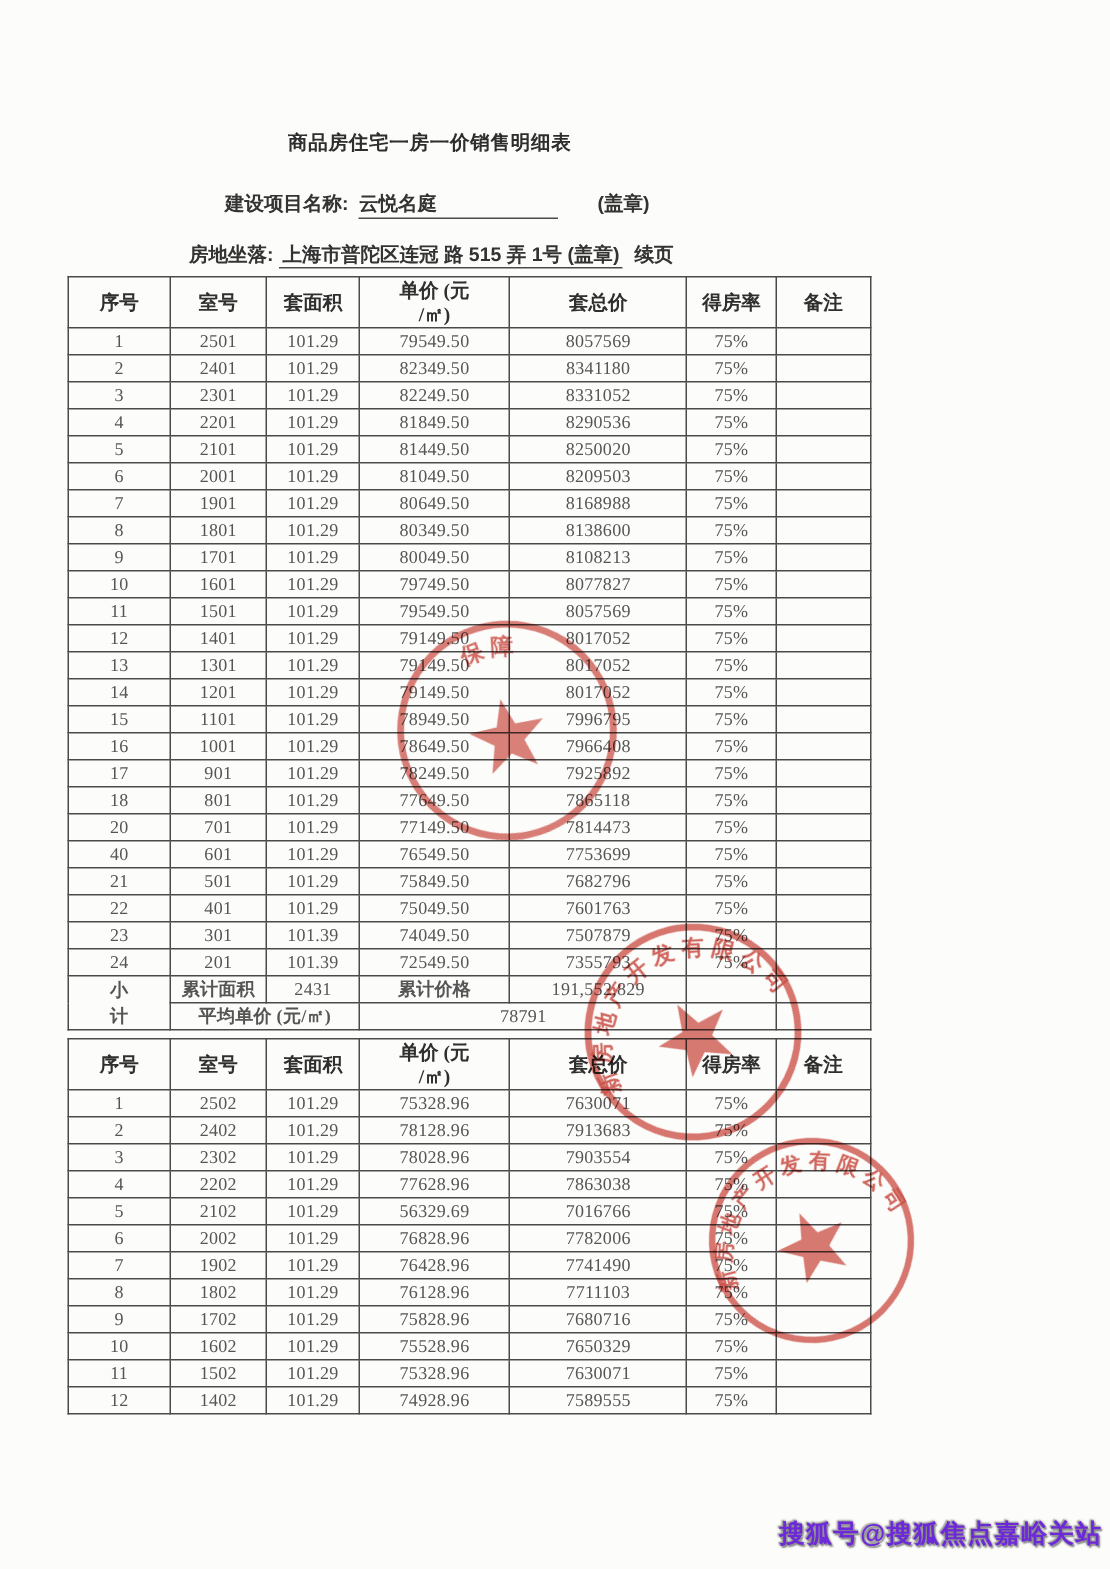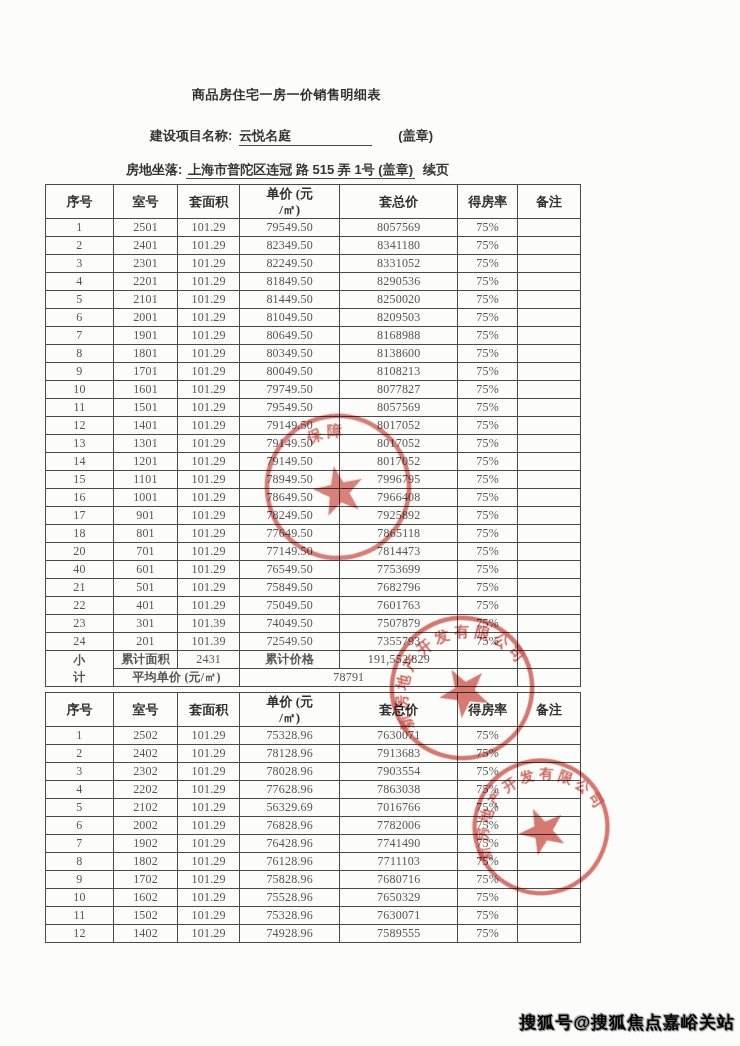--- a/index.html
+++ b/index.html
@@ -120,21 +120,21 @@
     font-size:15px;
     font-weight:bold;
     letter-spacing:4px;
   }
   .watermark{
     position:absolute;
     right:5px;bottom:12px;
     font-size:17px;
     font-weight:bold;
     letter-spacing:1px;
-    color:#000000;
+    color:#6d28d9;
     text-shadow:1px 1px 1px #8a8a8a,-1px -1px 1px #9b9b9b,0 0 2px #777;
     white-space:nowrap;
   }
 </style>
 </head>
 <body>
 
 <div class="doc">
   <div class="content">
 

